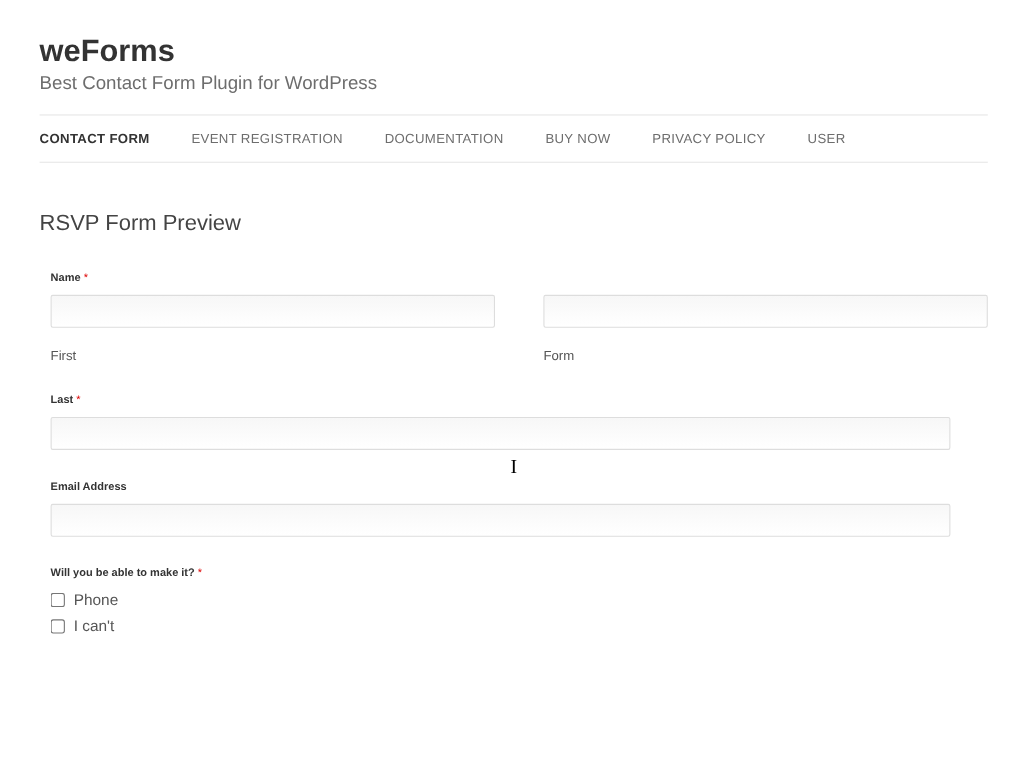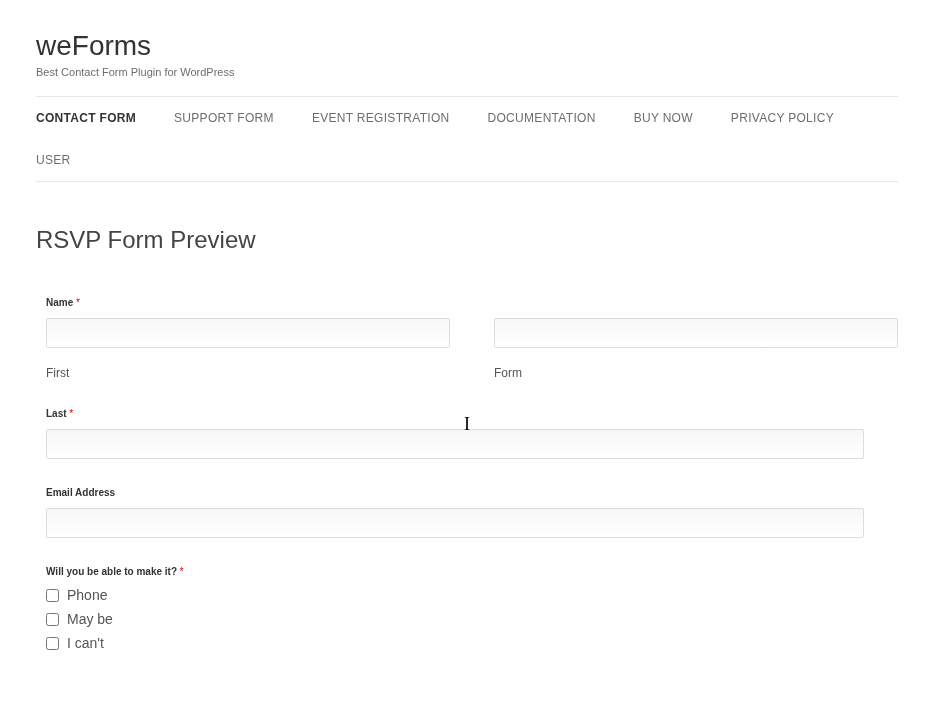--- a/index.html
+++ b/index.html
@@ -10,26 +10,26 @@
     font-family: "Helvetica Neue", Helvetica, Arial, sans-serif;
     color: #333;
     width: 934px;
     height: 708px;
   }
   .page {
     padding: 30px 36px 0 36px;
   }
   .site-title {
     font-size: 28px;
-    font-weight: 400;
+    font-weight: 700;
     color: #333;
     margin: 0 0 4px 0;
   }
   .tagline {
-    font-size: 11px;
+    font-size: 17px;
     color: #6d6d6d;
     margin: 0 0 18px 0;
   }
   .nav-wrap {
     border-top: 1px solid #e6e6e6;
     border-bottom: 1px solid #e6e6e6;
   }
   nav.primary {
     display: flex;
     flex-wrap: wrap;
@@ -47,24 +47,24 @@
     cursor: pointer;
   }
   nav.primary a.active {
     color: #333;
     font-weight: 700;
   }
   .content {
     padding: 44px 0 0 0;
   }
   h1.page-heading {
-    font-size: 24px;
+    font-size: 20px;
     font-weight: 400;
     color: #444;
-    margin: 0 0 43px 0;
+    margin: 0 0 32px 0;
   }
   .form-area {
     padding-left: 10px;
   }
   .field-group {
     margin-bottom: 28px;
   }
   .field-label {
     display: block;
     font-size: 10px;
@@ -129,21 +129,20 @@
 <body>
 
 <div class="page">
 
   <div class="site-title">weForms</div>
   <div class="tagline">Best Contact Form Plugin for WordPress</div>
 
   <div class="nav-wrap">
     <nav class="primary">
       <a class="active">CONTACT FORM</a>
-      <a>SUPPORT FORM</a>
       <a>EVENT REGISTRATION</a>
       <a>DOCUMENTATION</a>
       <a>BUY NOW</a>
       <a>PRIVACY POLICY</a>
       <a>USER</a>
     </nav>
   </div>
 
   <div class="content">
     <h1 class="page-heading">RSVP Form Preview</h1>
@@ -184,24 +183,20 @@
         <span class="field-label">
           <span>Will you be able to make it?</span>
           <span class="req">*</span>
         </span>
         <div class="check-row">
           <input type="checkbox" style="">
           <label>Phone</label>
         </div>
         <div class="check-row">
           <input type="checkbox" style="">
-          <label>May be</label>
-        </div>
-        <div class="check-row">
-          <input type="checkbox" style="">
           <label>I can't</label>
         </div>
       </div>
 
     </div>
   </div>
 
   <span class="text-cursor">I</span>
 
 </div>

